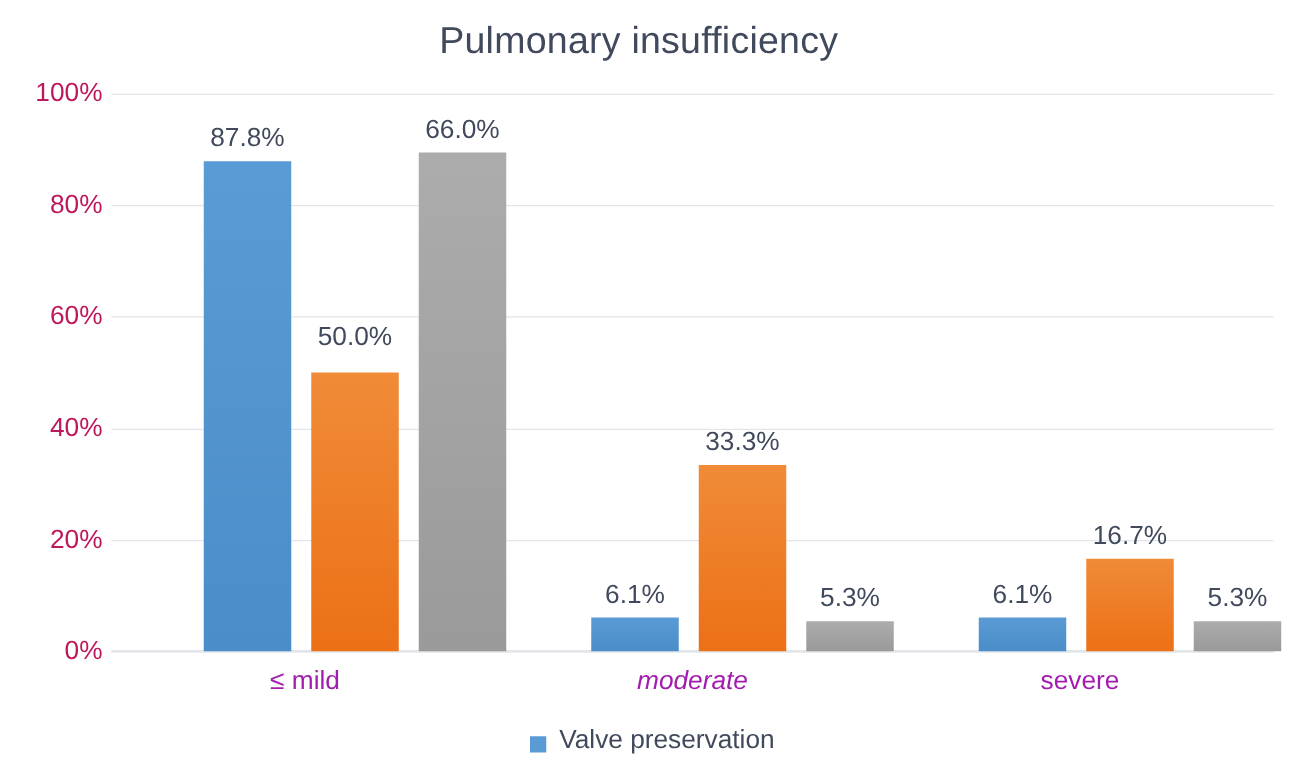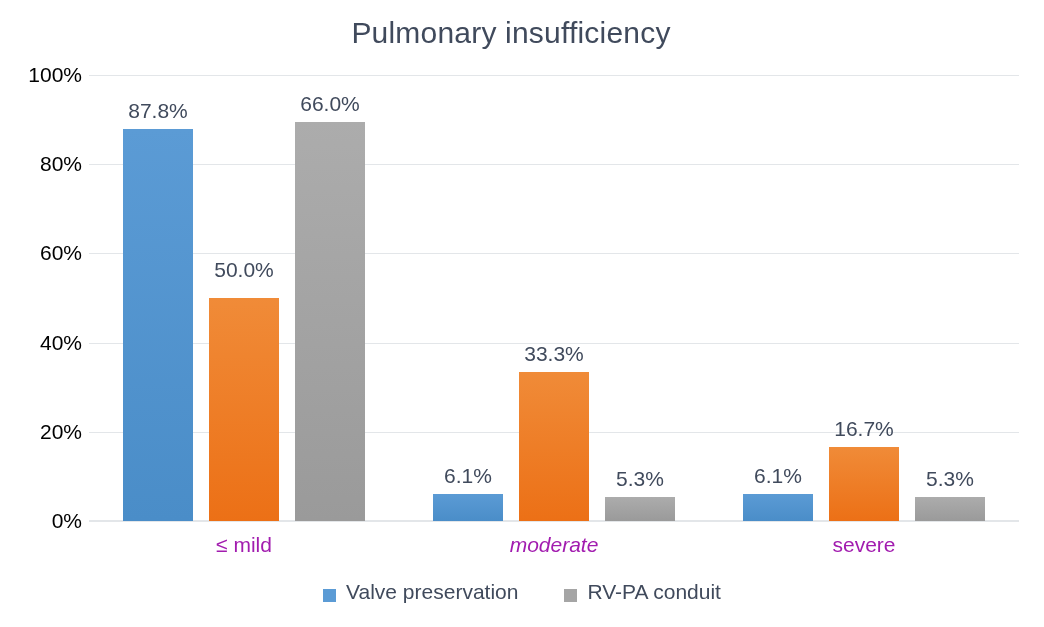--- a/index.html
+++ b/index.html
@@ -55,41 +55,42 @@
     height: 2px;
     background: #E3E6E9;
   }
   
   .ytick {
     position: absolute;
     right: 0;
     width: 76px;
     text-align: right;
     font-size: 21px;
-    color: #000000;
+    color: #be185d;
     transform: translateY(-50%);
     white-space: nowrap;
   }
   #y-axis {
     position: absolute;
     left: 0;
     top: 75px;
     width: 82px;
     height: 446px;
   }
   
   .group {
     position: absolute;
     bottom: 0;
     height: 446px;
   }
   .bar-slot {
     position: absolute;
     bottom: 0;
     width: 70px;
+    margin-left: 40px;
   }
   .bar {
     position: absolute;
     bottom: 0;
     left: 0;
     width: 70px;
   }
   .bar.s0 { background: linear-gradient(180deg,#5B9BD5 0%, #4A8DC8 100%); }
   .bar.s1 { background: linear-gradient(180deg,#F08B38 0%, #EC7016 100%); }
   .bar.s2 { background: linear-gradient(180deg,#ACACAC 0%, #9A9A9A 100%); }
@@ -208,22 +209,18 @@
           <div class="bar-label" style="bottom: 29.638px;">5.3%</div>
         </div>
       </div>
     </div>
 
   <div id="legend">
       <div class="legend-item">
         <span class="legend-swatch s0"></span>
         <span class="legend-text">Valve preservation</span>
       </div>
-      <div class="legend-item">
-        <span class="legend-swatch s2"></span>
-        <span class="legend-text">RV-PA conduit</span>
-      </div>
     </div>
 
 <div class="cat-label" style="left: 89px; width: 310px;">≤ mild</div>
     <div class="cat-label" style="left: 399px; width: 310px; font-style: italic;">moderate</div>
     <div class="cat-label" style="left: 709px; width: 310px;">severe</div>
   </div>
 
 </body></html>

